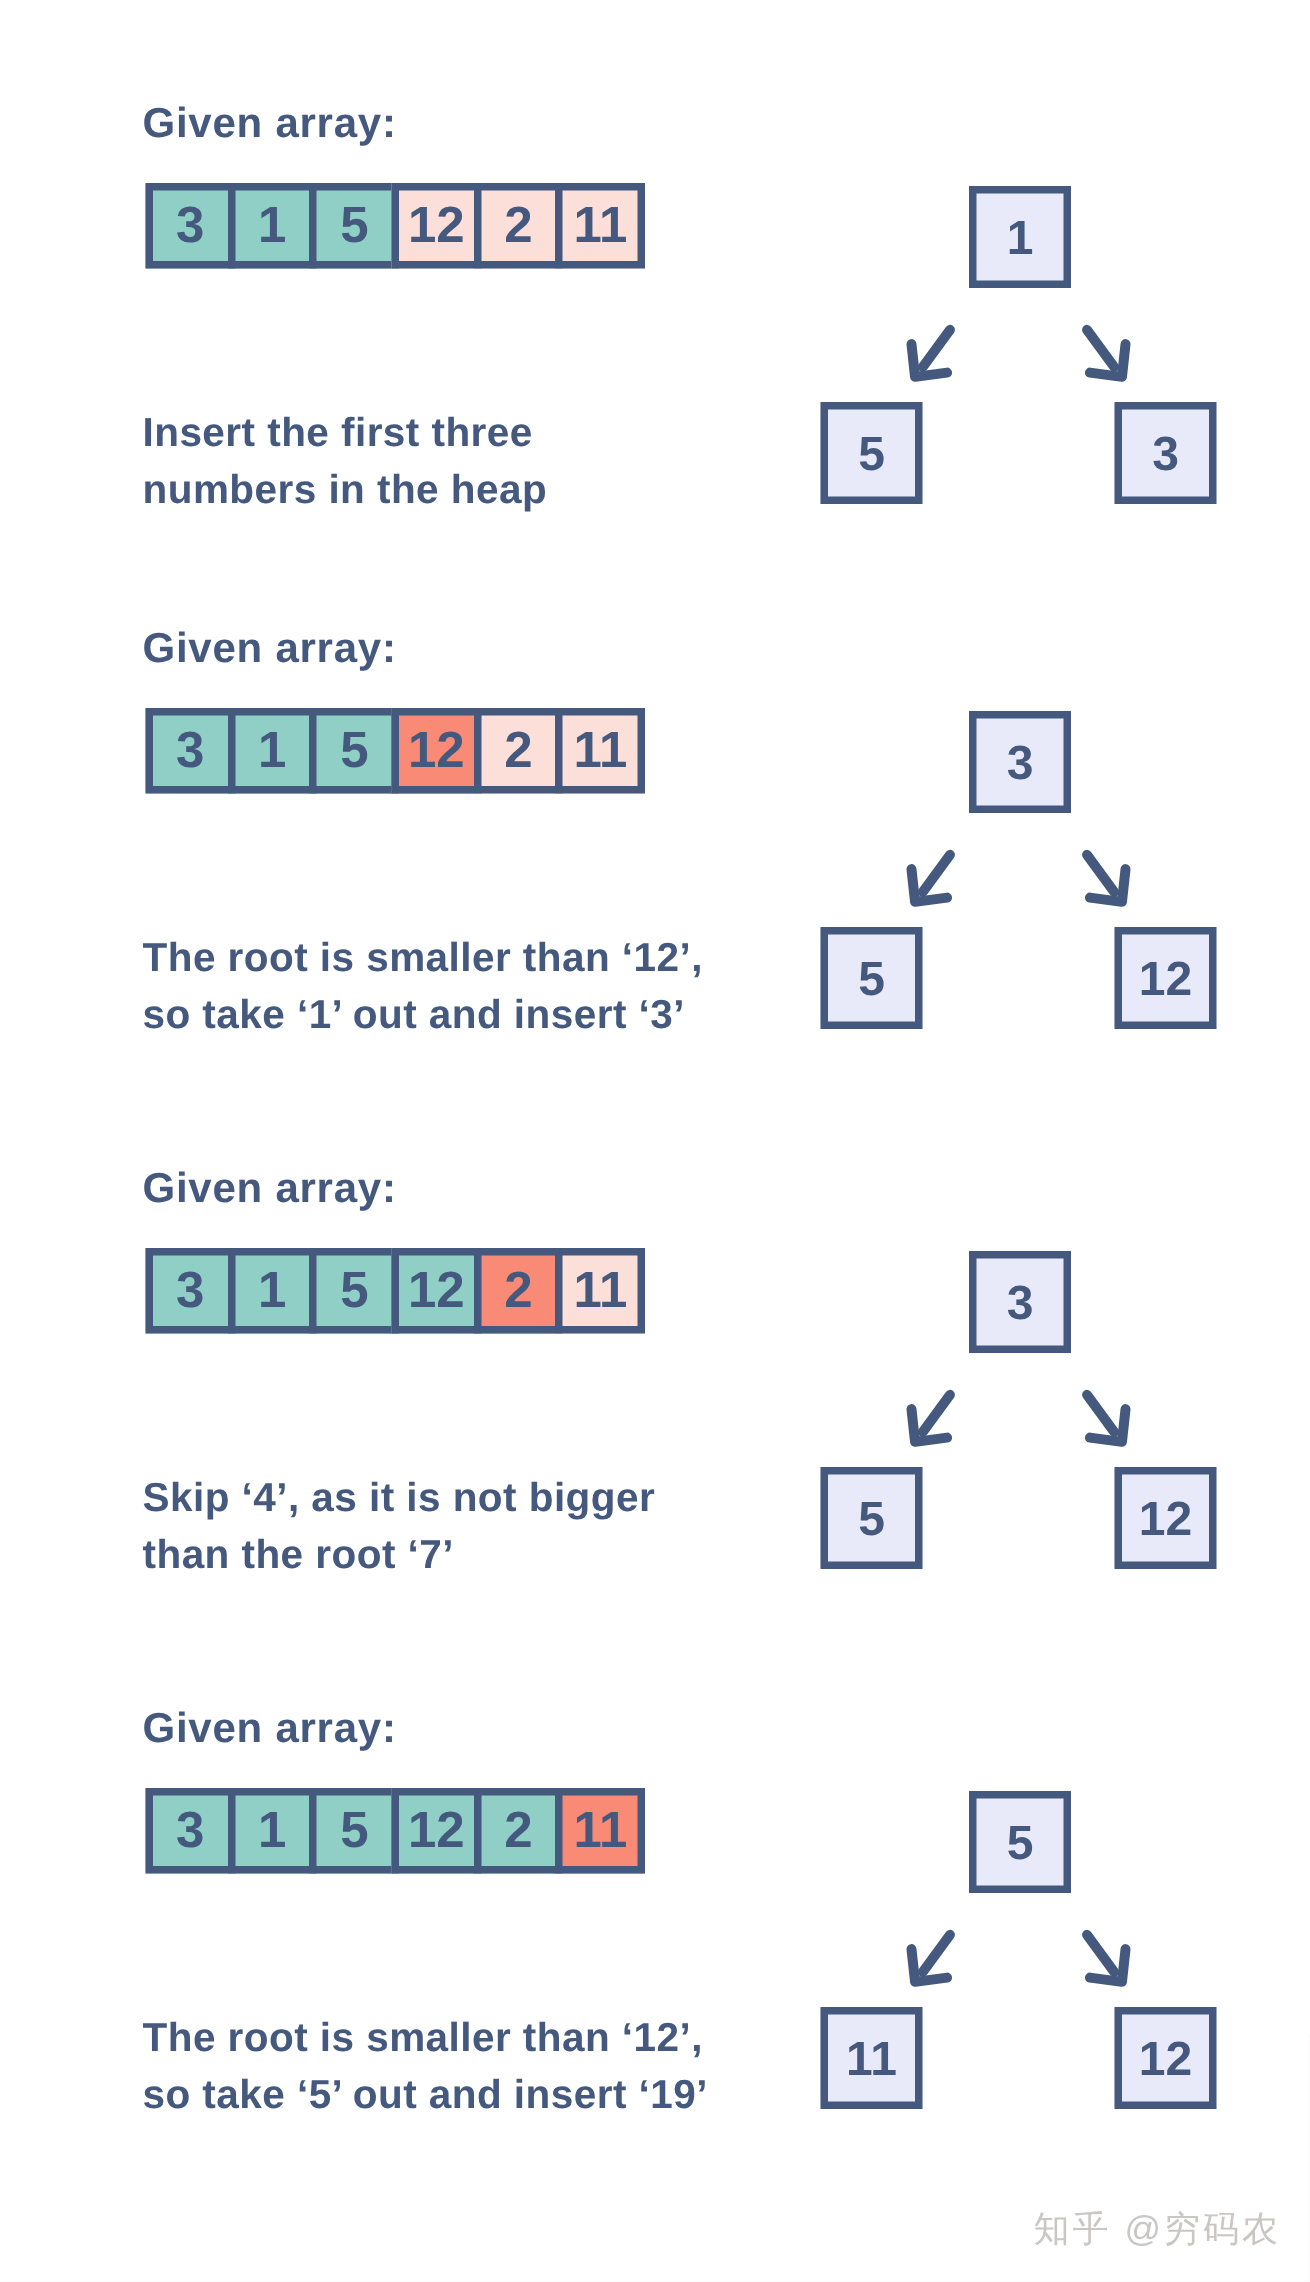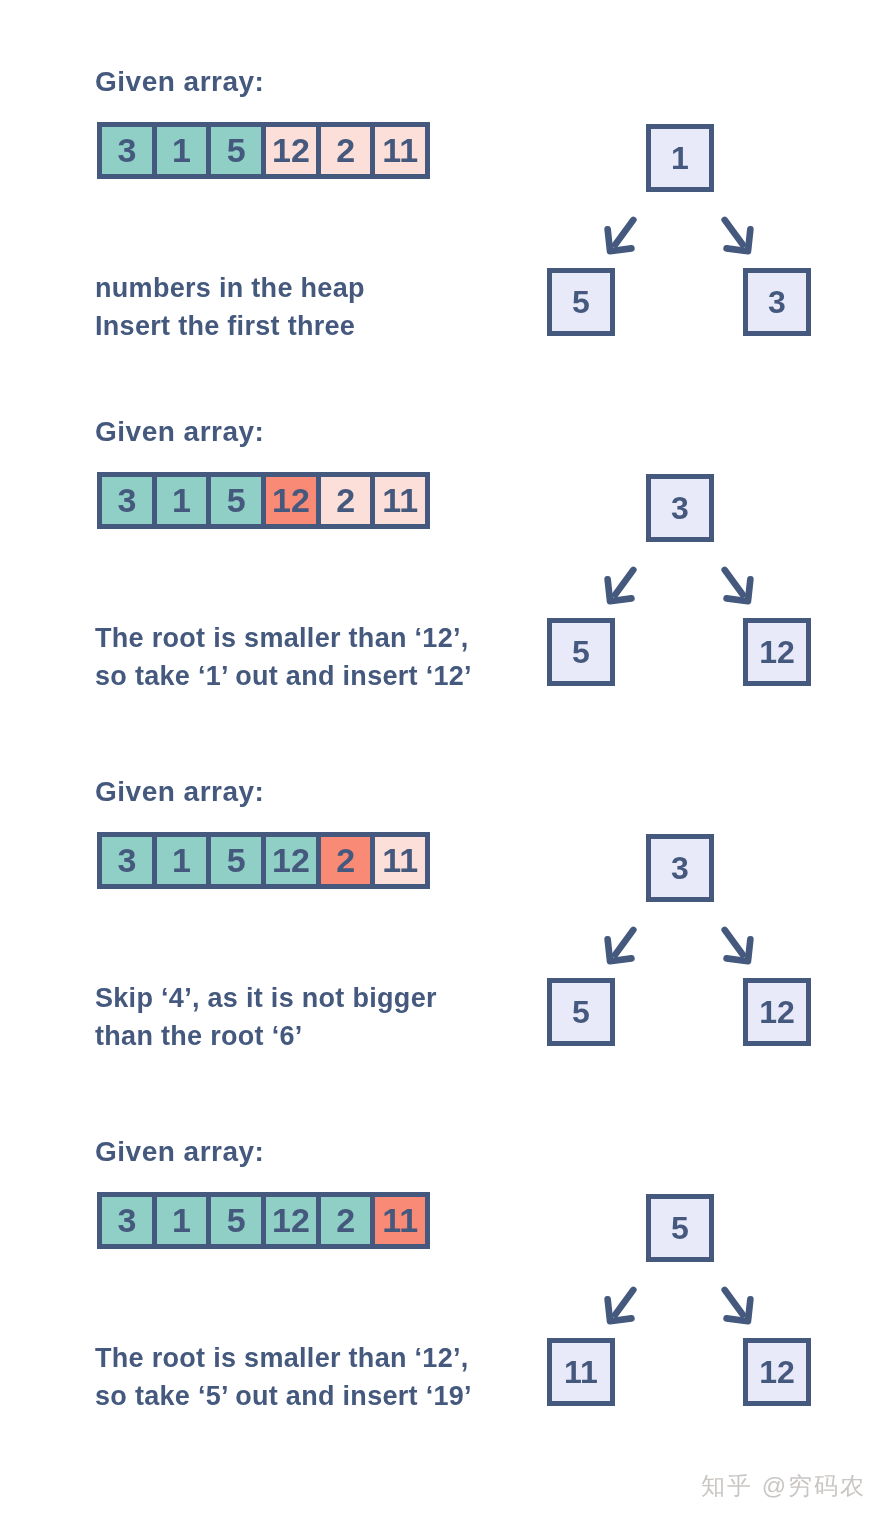--- a/index.html
+++ b/index.html
@@ -54,21 +54,21 @@
   }
   .node span{font-size:32px;font-weight:bold;color:var(--navy);}
   .node.root{left:646px;top:60px;}
   .node.left{left:547px;top:204px;}
   .node.right{left:743px;top:204px;}
   .arrow{position:absolute;width:38px;height:46px;color:var(--navy);}
   .arrow.al{left:601px;top:150px;}
   .arrow.ar{left:719px;top:150px;}
 
   .watermark{
-    position:absolute;right:7px;top:1470px;
+    position:absolute;right:19px;top:1470px;
     font-size:24px;color:var(--watermark);letter-spacing:2px;
     text-shadow:1px 1px 0 #ffffff;
   }
 </style>
 </head>
 <body>
 
 <div class="canvas">
 
   <section class="step s1">
@@ -87,22 +87,22 @@
           <span>12</span>
         </div>
       <div class="cell" data-state="pending">
           <span>2</span>
         </div>
       <div class="cell" data-state="pending">
           <span>11</span>
         </div>
     </div>
     <div class="caption">
+      <span>Insert the first three</span>
       <span>numbers in the heap</span>
-      <span>Insert the first three</span>
     </div>
     <div class="tree">
       <div class="node root">
           <span>1</span>
         </div>
       <svg class="arrow al" viewBox="0 0 40 48" fill="none" stroke="currentColor" stroke-width="7" stroke-linecap="round" stroke-linejoin="round">
           <path d="M34 6 L15 32"></path>
           <path d="M7 16 L9.5 39 L32 36"></path>
         </svg>
       <svg class="arrow ar" viewBox="0 0 40 48" fill="none" stroke="currentColor" stroke-width="7" stroke-linecap="round" stroke-linejoin="round">
@@ -135,21 +135,21 @@
         </div>
       <div class="cell" data-state="pending">
           <span>2</span>
         </div>
       <div class="cell" data-state="pending">
           <span>11</span>
         </div>
     </div>
     <div class="caption">
       <span>The root is smaller than ‘12’,</span>
-      <span>so take ‘1’ out and insert ‘12’</span>
+      <span>so take ‘1’ out and insert ‘3’</span>
     </div>
     <div class="tree">
       <div class="node root">
           <span>3</span>
         </div>
       <svg class="arrow al" viewBox="0 0 40 48" fill="none" stroke="currentColor" stroke-width="7" stroke-linecap="round" stroke-linejoin="round">
           <path d="M34 6 L15 32"></path>
           <path d="M7 16 L9.5 39 L32 36"></path>
         </svg>
       <svg class="arrow ar" viewBox="0 0 40 48" fill="none" stroke="currentColor" stroke-width="7" stroke-linecap="round" stroke-linejoin="round">
@@ -182,21 +182,21 @@
         </div>
       <div class="cell" data-state="current">
           <span>2</span>
         </div>
       <div class="cell" data-state="pending">
           <span>11</span>
         </div>
     </div>
     <div class="caption">
       <span>Skip ‘4’, as it is not bigger</span>
-      <span>than the root ‘6’</span>
+      <span>than the root ‘7’</span>
     </div>
     <div class="tree">
       <div class="node root">
           <span>3</span>
         </div>
       <svg class="arrow al" viewBox="0 0 40 48" fill="none" stroke="currentColor" stroke-width="7" stroke-linecap="round" stroke-linejoin="round">
           <path d="M34 6 L15 32"></path>
           <path d="M7 16 L9.5 39 L32 36"></path>
         </svg>
       <svg class="arrow ar" viewBox="0 0 40 48" fill="none" stroke="currentColor" stroke-width="7" stroke-linecap="round" stroke-linejoin="round">

